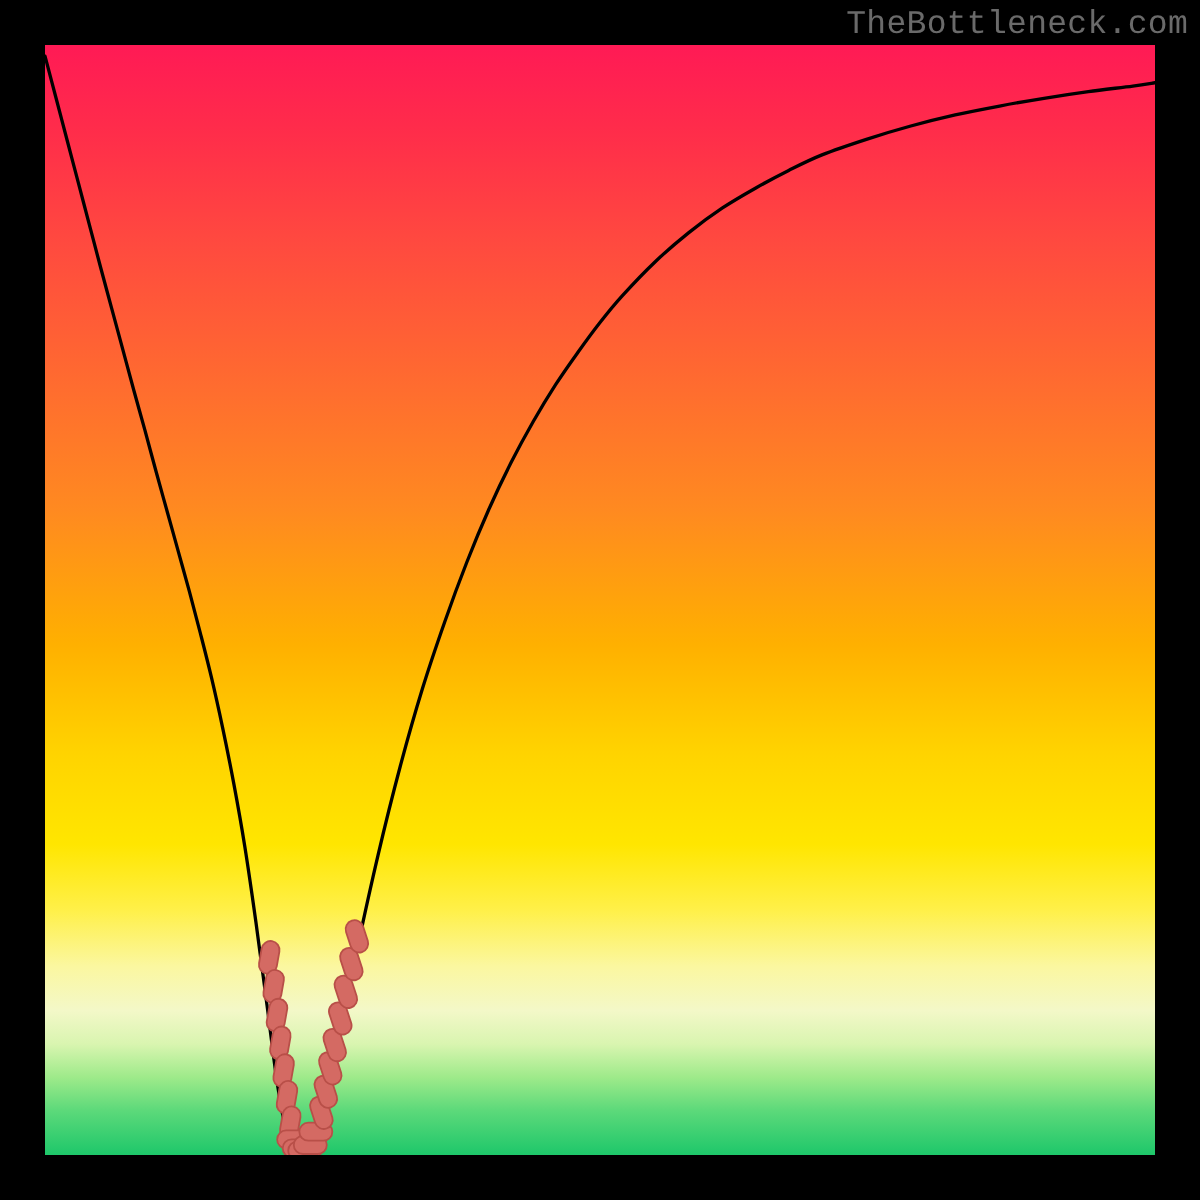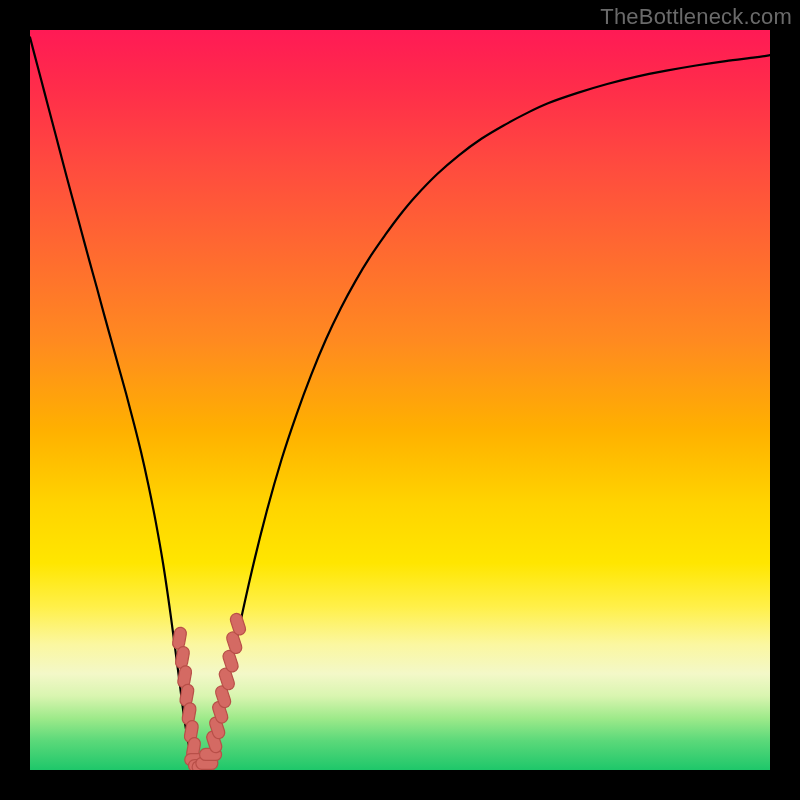--- a/index.html
+++ b/index.html
@@ -9,20 +9,21 @@
     height: 800px;
     overflow: hidden;
     background: #000;
     font-family: Arial, Helvetica, sans-serif;
   }
   .frame {
     position: relative;
     width: 800px;
     height: 636px;
     background: #000;
+    font-family: Liberation Mono, monospace;
   }
   .plot {
     position: absolute;
     left: 30px;
     top: 30px;
     width: 740px;
     height: 740px;
     overflow: hidden;
   }
   .gradient {

